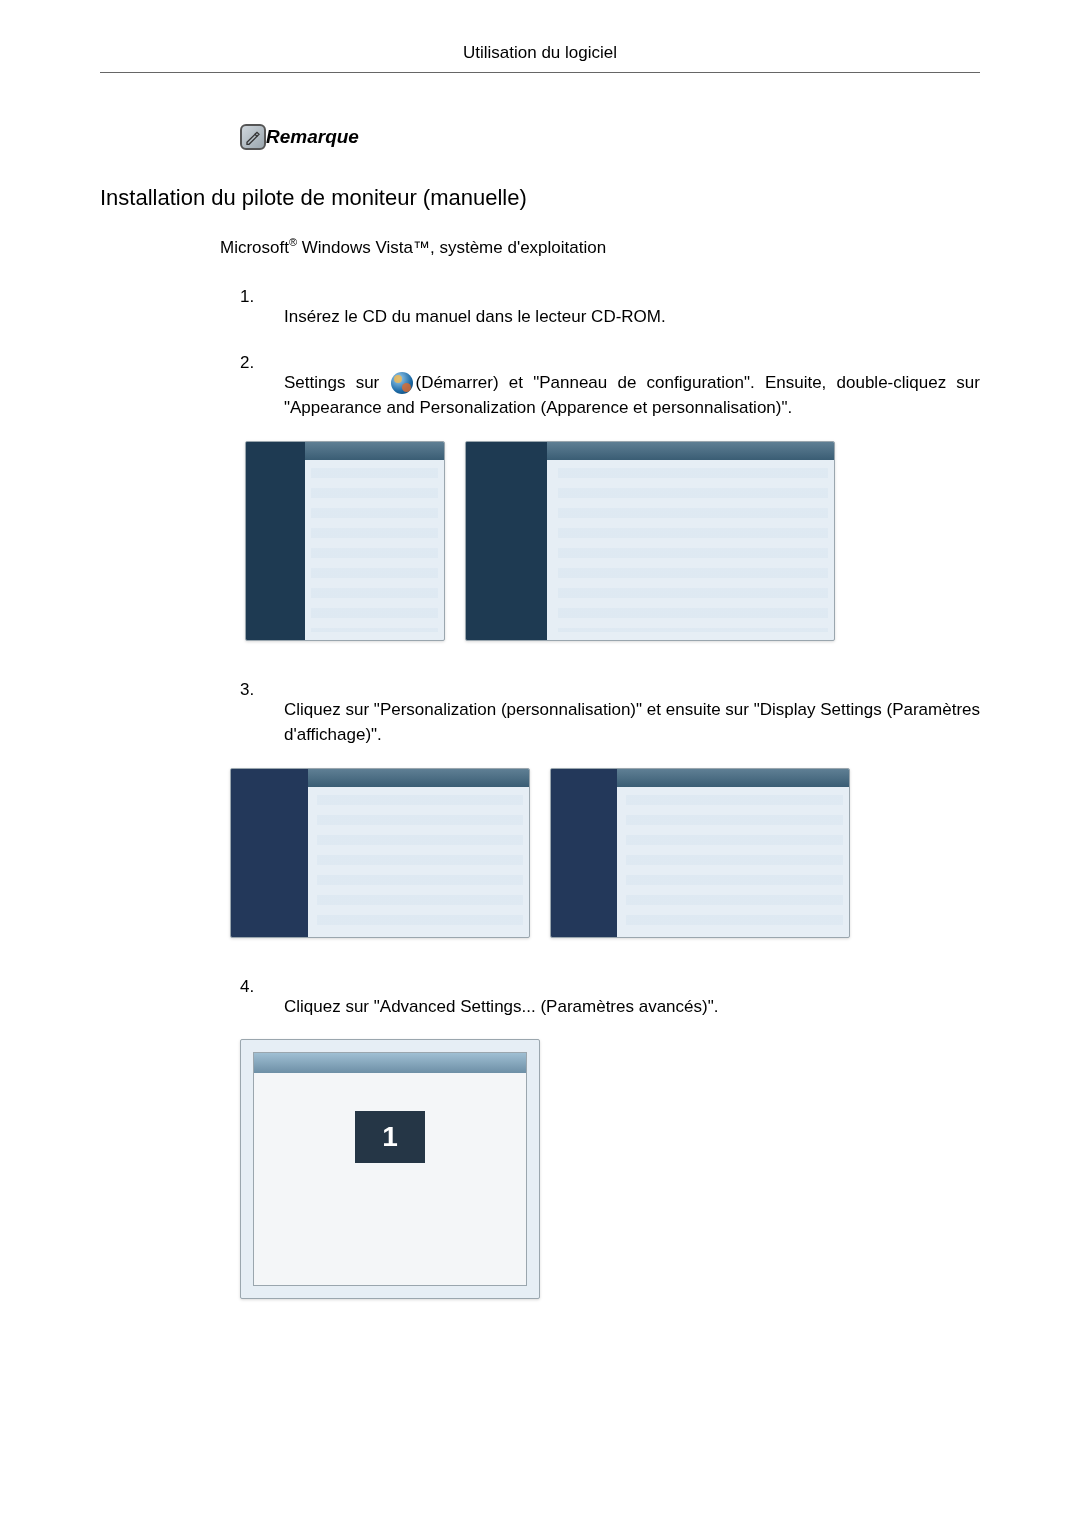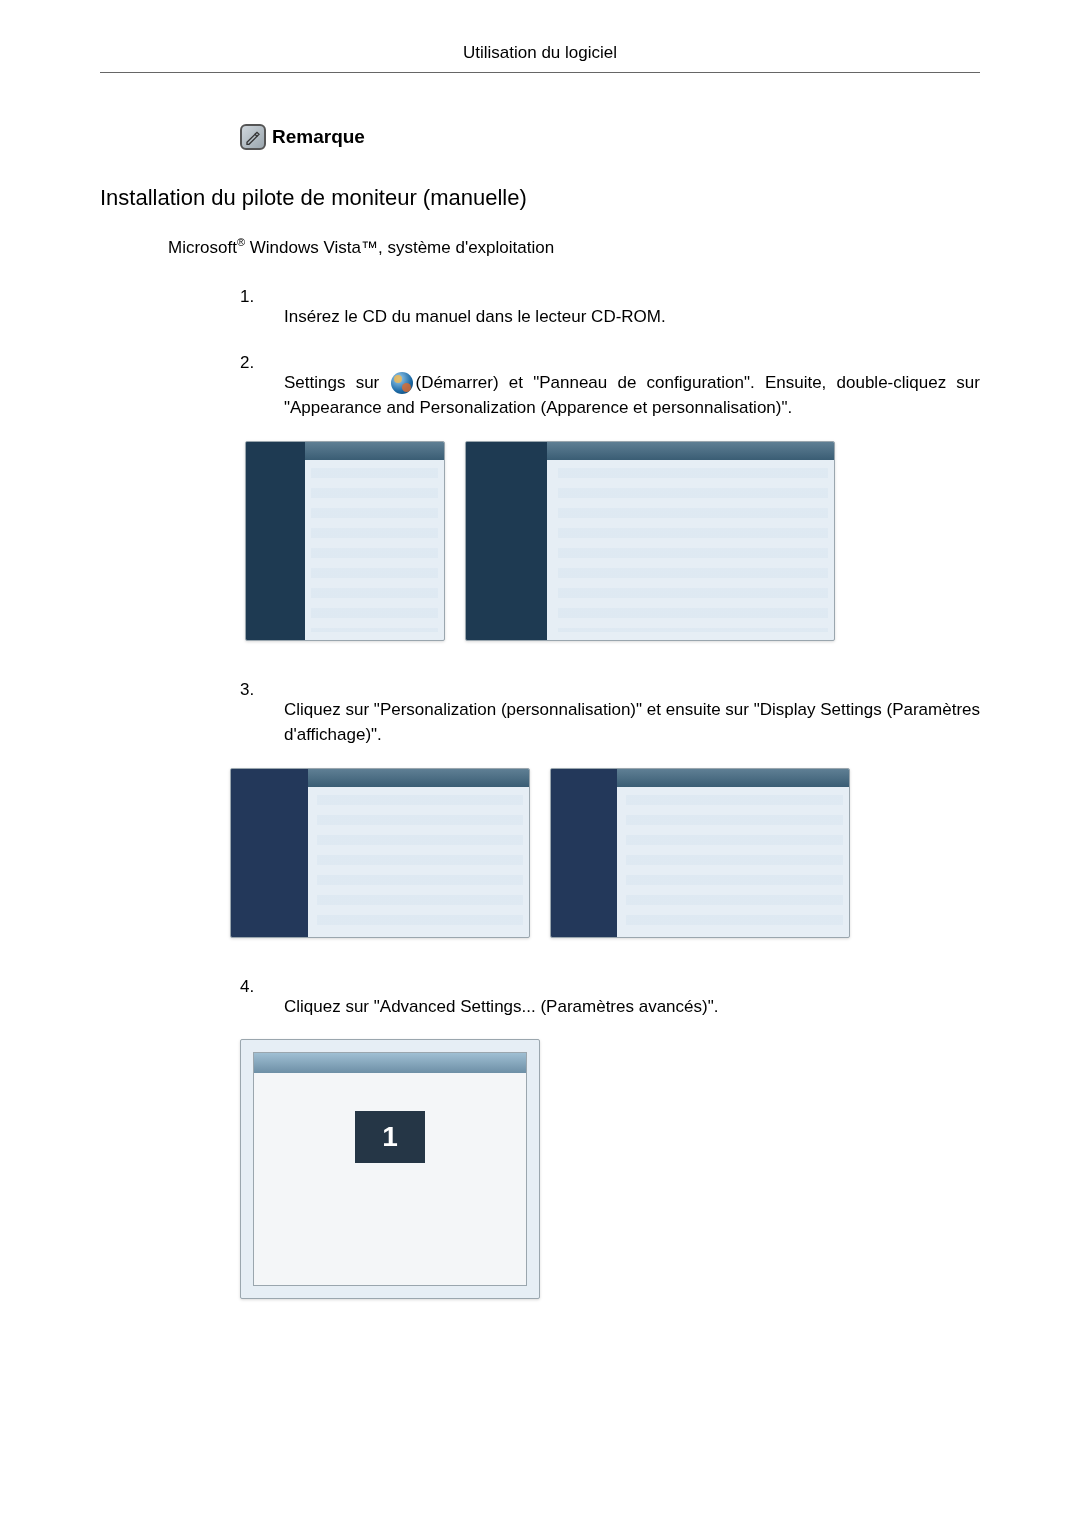--- a/index.html
+++ b/index.html
@@ -22,43 +22,43 @@
       border-bottom: 1px solid #666;
       margin-bottom: 50px;
     }
     .remark-block {
       margin-left: 140px;
       margin-bottom: 30px;
     }
     .remark-head {
       display: flex;
       align-items: center;
-      gap: 6px;
       margin-bottom: 12px;
+      font-style: italic;
     }
     .remark-icon {
       width: 26px;
       height: 26px;
       border: 2px solid #555;
       border-radius: 6px;
       background: linear-gradient(135deg, #cfd6dc 0%, #9aa6ae 100%);
       display: flex;
       align-items: center;
       justify-content: center;
     }
     .remark-icon svg { width: 16px; height: 16px; }
     .remark-label { font-weight: bold; font-size: 19px; }
     .remark-body p { margin-bottom: 18px; text-align: justify; }
     .section-title {
       font-weight: normal;
       font-size: 22px;
       margin: 30px 0 20px 0;
     }
     .subtitle {
-      margin-left: 68px;
+      margin-left: 120px;
       margin-bottom: 24px;
     }
     .steps { margin-left: 140px; }
     .step {
       display: flex;
       gap: 24px;
       margin-bottom: 20px;
       text-align: justify;
     }
     .step-num { min-width: 20px; }

